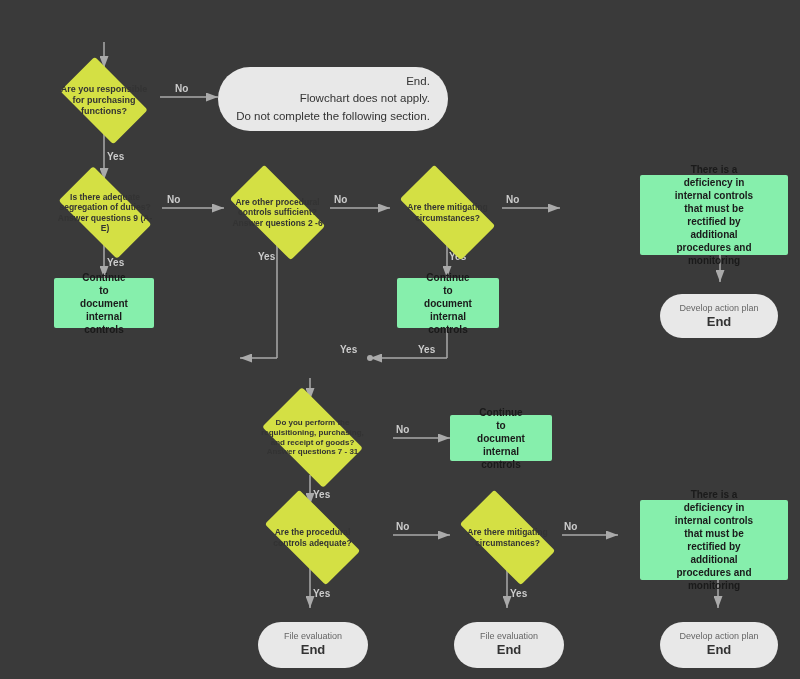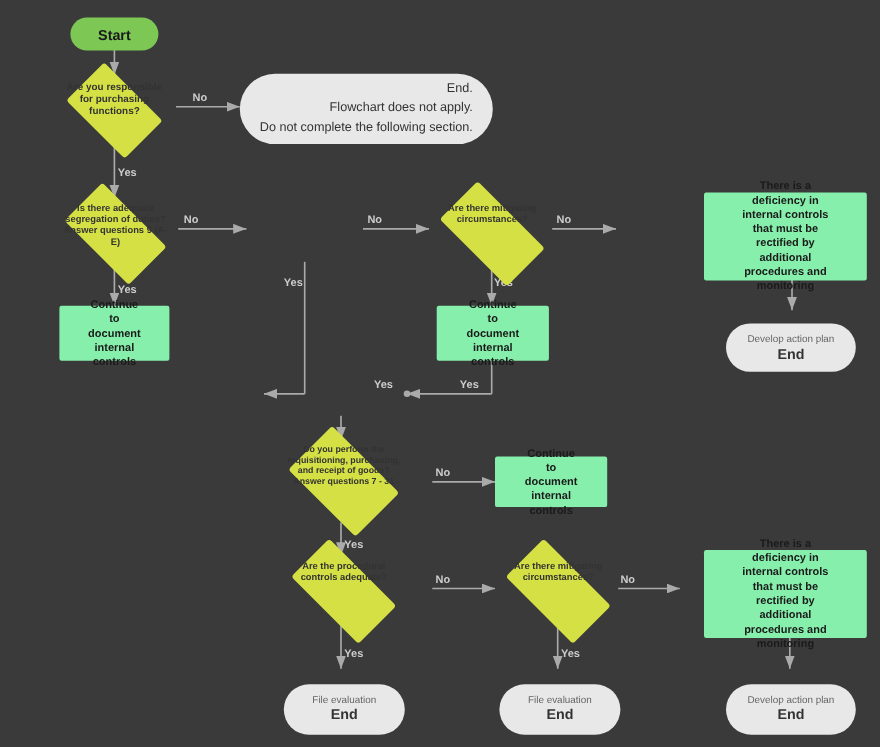--- a/index.html
+++ b/index.html
@@ -48,20 +48,21 @@
       background-color: #e8e8e8;
       color: #333;
       border-radius: 50px;
       font-size: 11px;
       font-weight: bold;
       padding: 6px 14px;
       margin-top: 14px;
     }
     .diamond-inner {
       display: flex;
+      align-items: center;
       justify-content: center;
       text-align: center;
       font-size: 10px;
       color: #333;
       font-weight: bold;
       line-height: 1.2;
       padding: 4px;
     }
 
     
@@ -166,23 +167,20 @@
 
     <text x="396" y="530" fill="#ccc" font-size="10" font-weight="bold">No</text>
 
     <text x="313" y="597" fill="#ccc" font-size="10" font-weight="bold">Yes</text>
 
     <text x="564" y="530" fill="#ccc" font-size="10" font-weight="bold">No</text>
 
     <text x="510" y="597" fill="#ccc" font-size="10" font-weight="bold">Yes</text>
   </svg>
 
-  <div class="shape start-pill" style="left:64px; top:16px; width:80px; height:30px;">
-    <span>Start</span>
-  </div>
 
   <div style="position:absolute; left:54px; top:68px; width:100px; height:65px;">
     <div style="width:100px; height:65px; background:#d4e044; transform:rotate(45deg) scale(0.75); position:absolute; top:0; left:0; border-radius:4px;"></div>
     <div class="diamond-inner" style="position:absolute; top:0; left:0; width:100px; height:65px; font-size:9px; color:#333; font-weight:bold; padding:6px; z-index:1;">
       <span>Are you responsible for purchasing functions?</span>
     </div>
   </div>
 
   <div class="white-box shape" style="left:218px; top:67px; width:230px; height:64px; border-radius:40px; padding:19px 16px; font-size:11.5px; text-align:right;">
     <span style="white-space:pre-line;">End.
@@ -190,20 +188,26 @@
 Do not complete the following section.</span>
   </div>
 
   <div style="position:absolute; left:50px; top:180px; width:110px; height:65px;">
     <div style="width:110px; height:65px; background:#d4e044; transform:rotate(45deg) scale(0.75); position:absolute; top:0; left:0; border-radius:4px;"></div>
     <div class="diamond-inner" style="position:absolute; top:0; left:0; width:110px; height:65px; font-size:8.5px; color:#333; font-weight:bold; padding:4px; z-index:1;">
       <span>Is there adequate segregation of duties? Answer questions 9 (A-E)</span>
     </div>
   </div>
 
+  <div style="position:absolute; left:220px; top:180px; width:115px; height:65px;">
+    <div style="width:115px; height:65px; background:#d4e044; transform:rotate(45deg) scale(0.75); position:absolute; top:0; left:0; border-radius:4px;"></div>
+    <div class="diamond-inner" style="position:absolute; top:0; left:0; width:115px; height:65px; font-size:8.5px; color:#333; font-weight:bold; padding:4px; z-index:1;">
+      <span>Are other procedural controls sufficient? Answer questions 2 -6</span>
+    </div>
+  </div>
 
   <div style="position:absolute; left:390px; top:180px; width:115px; height:65px;">
     <div style="width:115px; height:65px; background:#d4e044; transform:rotate(45deg) scale(0.75); position:absolute; top:0; left:0; border-radius:4px;"></div>
     <div class="diamond-inner" style="position:absolute; top:0; left:0; width:115px; height:65px; font-size:8.5px; color:#333; font-weight:bold; padding:4px; z-index:1;">
       <span>Are there mitigating circumstances?</span>
     </div>
   </div>
 
   <div class="green-box shape" style="left:640px; top:175px; width:148px; height:80px;">
     <span>There is a deficiency in internal controls that must be rectified by additional procedures and monitoring</span>

